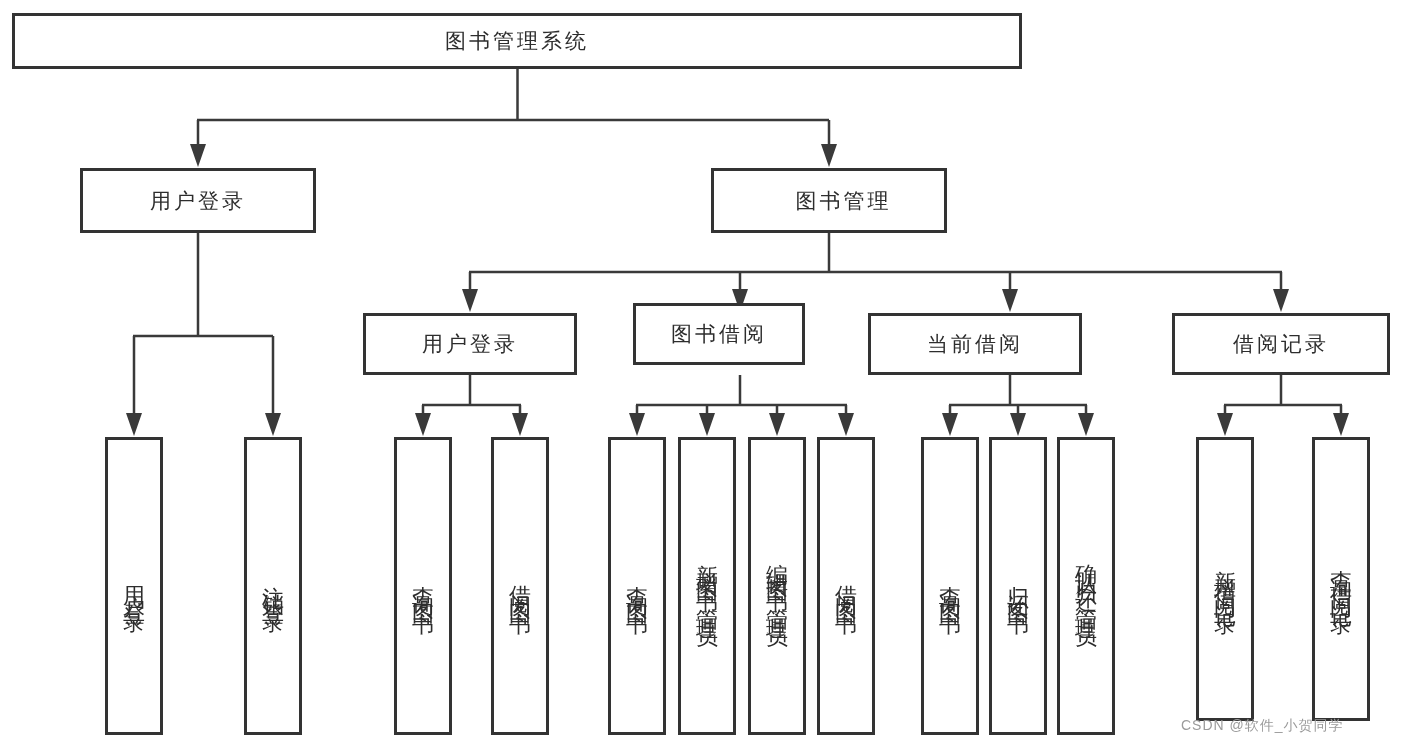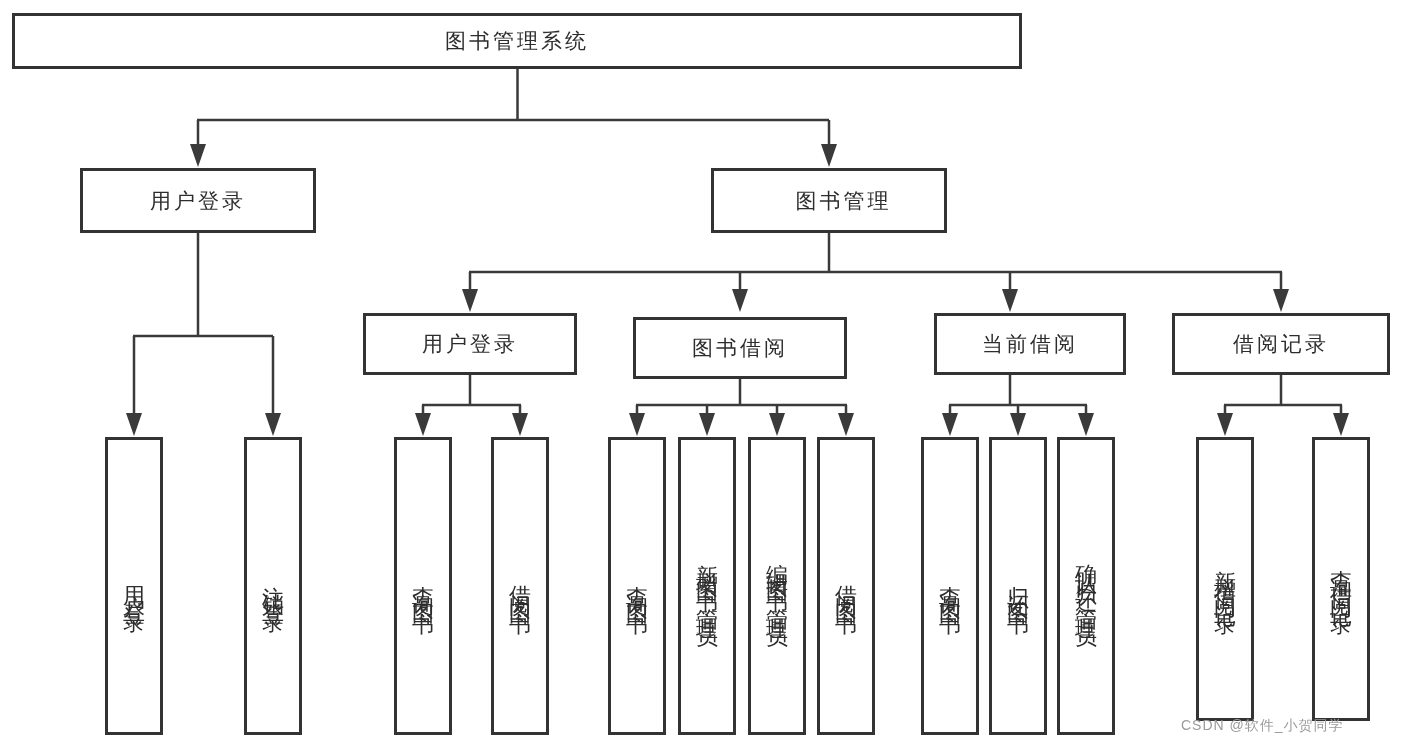--- a/index.html
+++ b/index.html
@@ -70,22 +70,22 @@
       <polygon points="1333,413 1349,413 1341,436"></polygon>
     </g>
   </svg>
 
   <div class="box" style="left:12px;top:13px;width:1010px;height:56px;">图书管理系统</div>
 
   <div class="box" style="left:80px;top:168px;width:236px;height:65px;">用户登录</div>
   <div class="box" style="left:711px;top:168px;width:236px;height:65px;padding-left:29px;">图书管理</div>
 
   <div class="box" style="left:363px;top:313px;width:214px;height:62px;">用户登录</div>
-  <div class="box" style="left:633px;top:317px;width:214px;height:62px;">图书借阅</div>
-  <div class="box" style="left:934px;top:313px;width:192px;height:62px;">当前借阅</div>
+  <div class="box" style="left:633px;top:303px;width:172px;height:62px;">图书借阅</div>
+  <div class="box" style="left:868px;top:313px;width:214px;height:62px;">当前借阅</div>
   <div class="box" style="left:1172px;top:313px;width:218px;height:62px;">借阅记录</div>
 
   <div class="vbox" style="left:105px;top:437px;width:58px;height:298px;">
     <span>用户登录</span>
   </div>
   <div class="vbox" style="left:244px;top:437px;width:58px;height:298px;">
     <span>注销登录</span>
   </div>
 
   <div class="vbox" style="left:394px;top:437px;width:58px;height:298px;">

